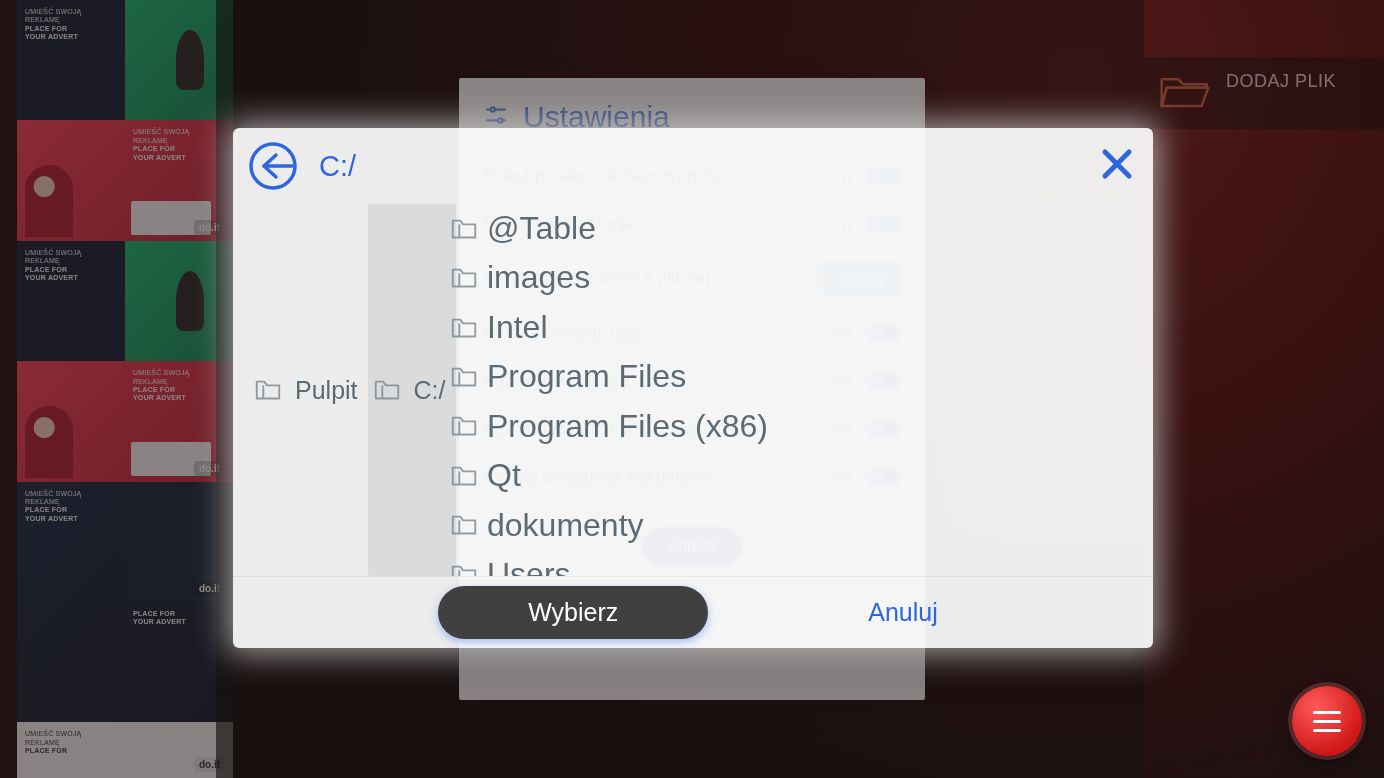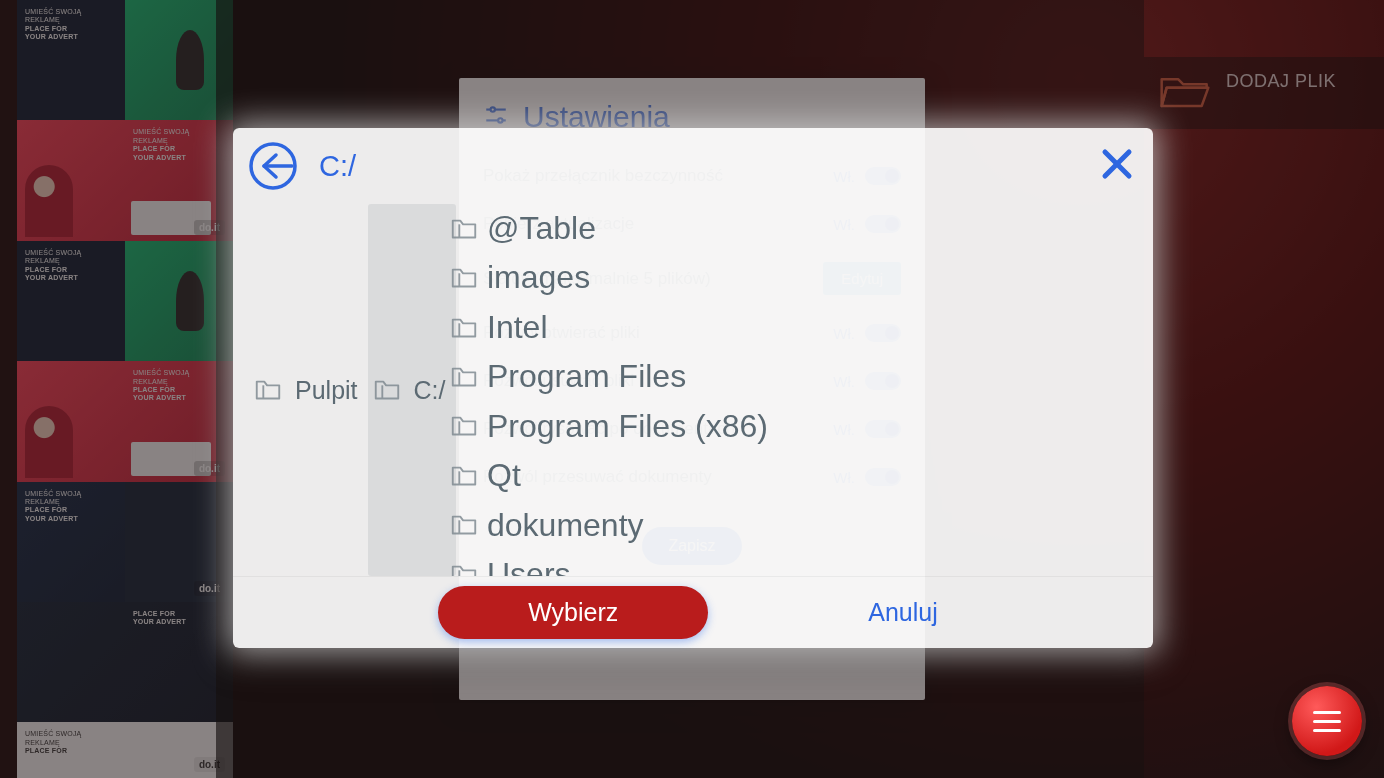--- a/index.html
+++ b/index.html
@@ -108,21 +108,21 @@
   .place svg { width:30px; height:30px; opacity:.8; }
 
   .folders { flex:1; overflow:hidden; padding-left:16px; padding-top:4px; padding-right:10px; }
   .folder { display:flex; align-items:center; gap:8px; padding:2px 8px; font-size:32px; color:#5c6a73; cursor:pointer; line-height:1.42; }
   .folder svg { width:30px; height:30px; opacity:.8; flex-shrink:0; }
   .folder.cut { overflow:hidden; height:28px;}
   .folder.cut span { transform:translateY(-6px); display:inline-block; }
 
   .dlg-ftr { height:72px; display:flex; align-items:center; justify-content:center; gap:150px; border-top:1px solid rgba(0,0,0,0.05); }
   .btn-primary {
-    background:#b91c1c; color:#fff; border:none; font-size:25px; padding:12px 90px;
+    background:#404040; color:#fff; border:none; font-size:25px; padding:12px 90px;
     border-radius:28px; cursor:pointer;
     box-shadow:0 3px 8px rgba(59,116,232,0.45);
   }
   .btn-ghost {
     background:transparent; color:#2e66e0; border:none; font-size:25px; cursor:pointer;
     padding:12px 10px;
   }
 
   
   .fab {

